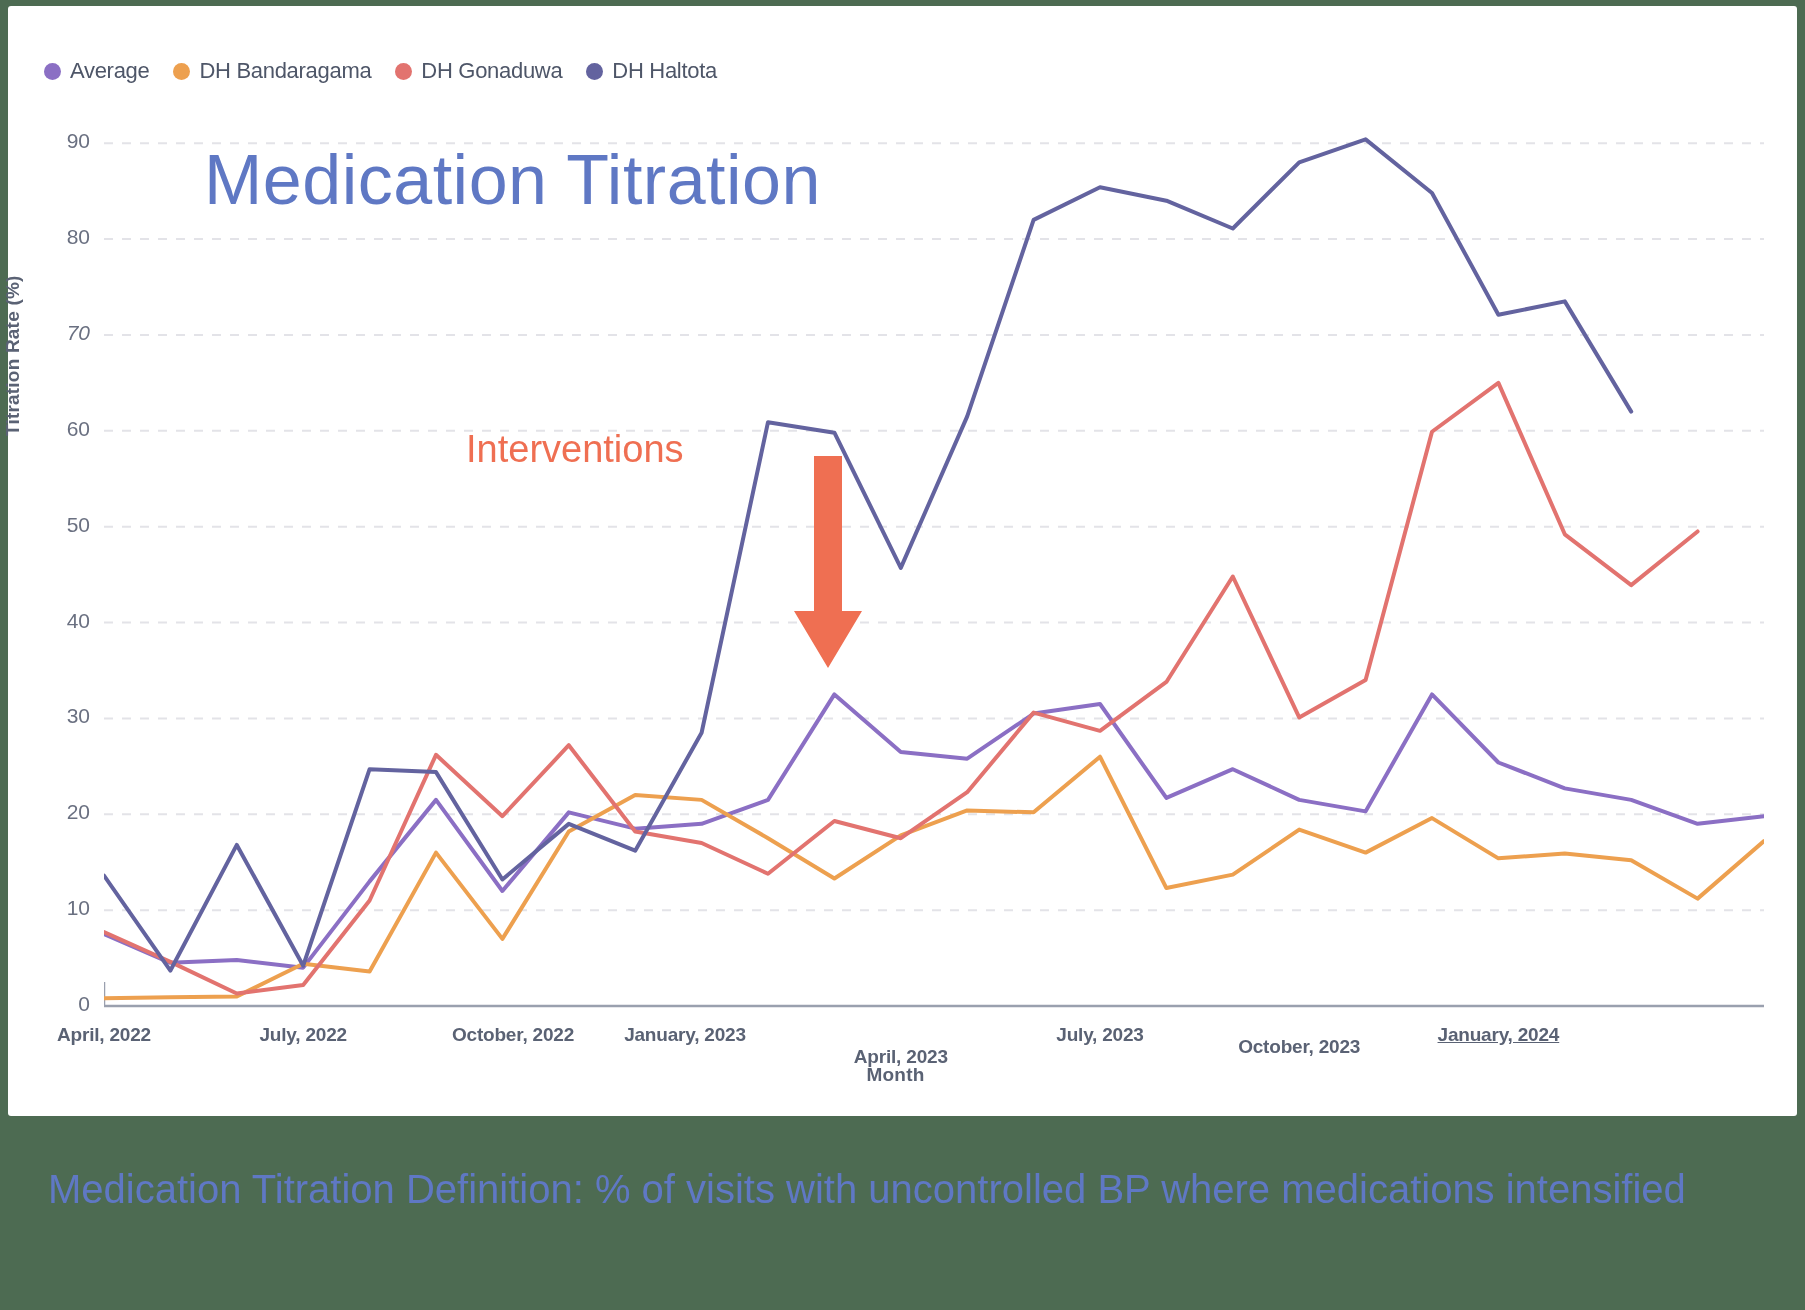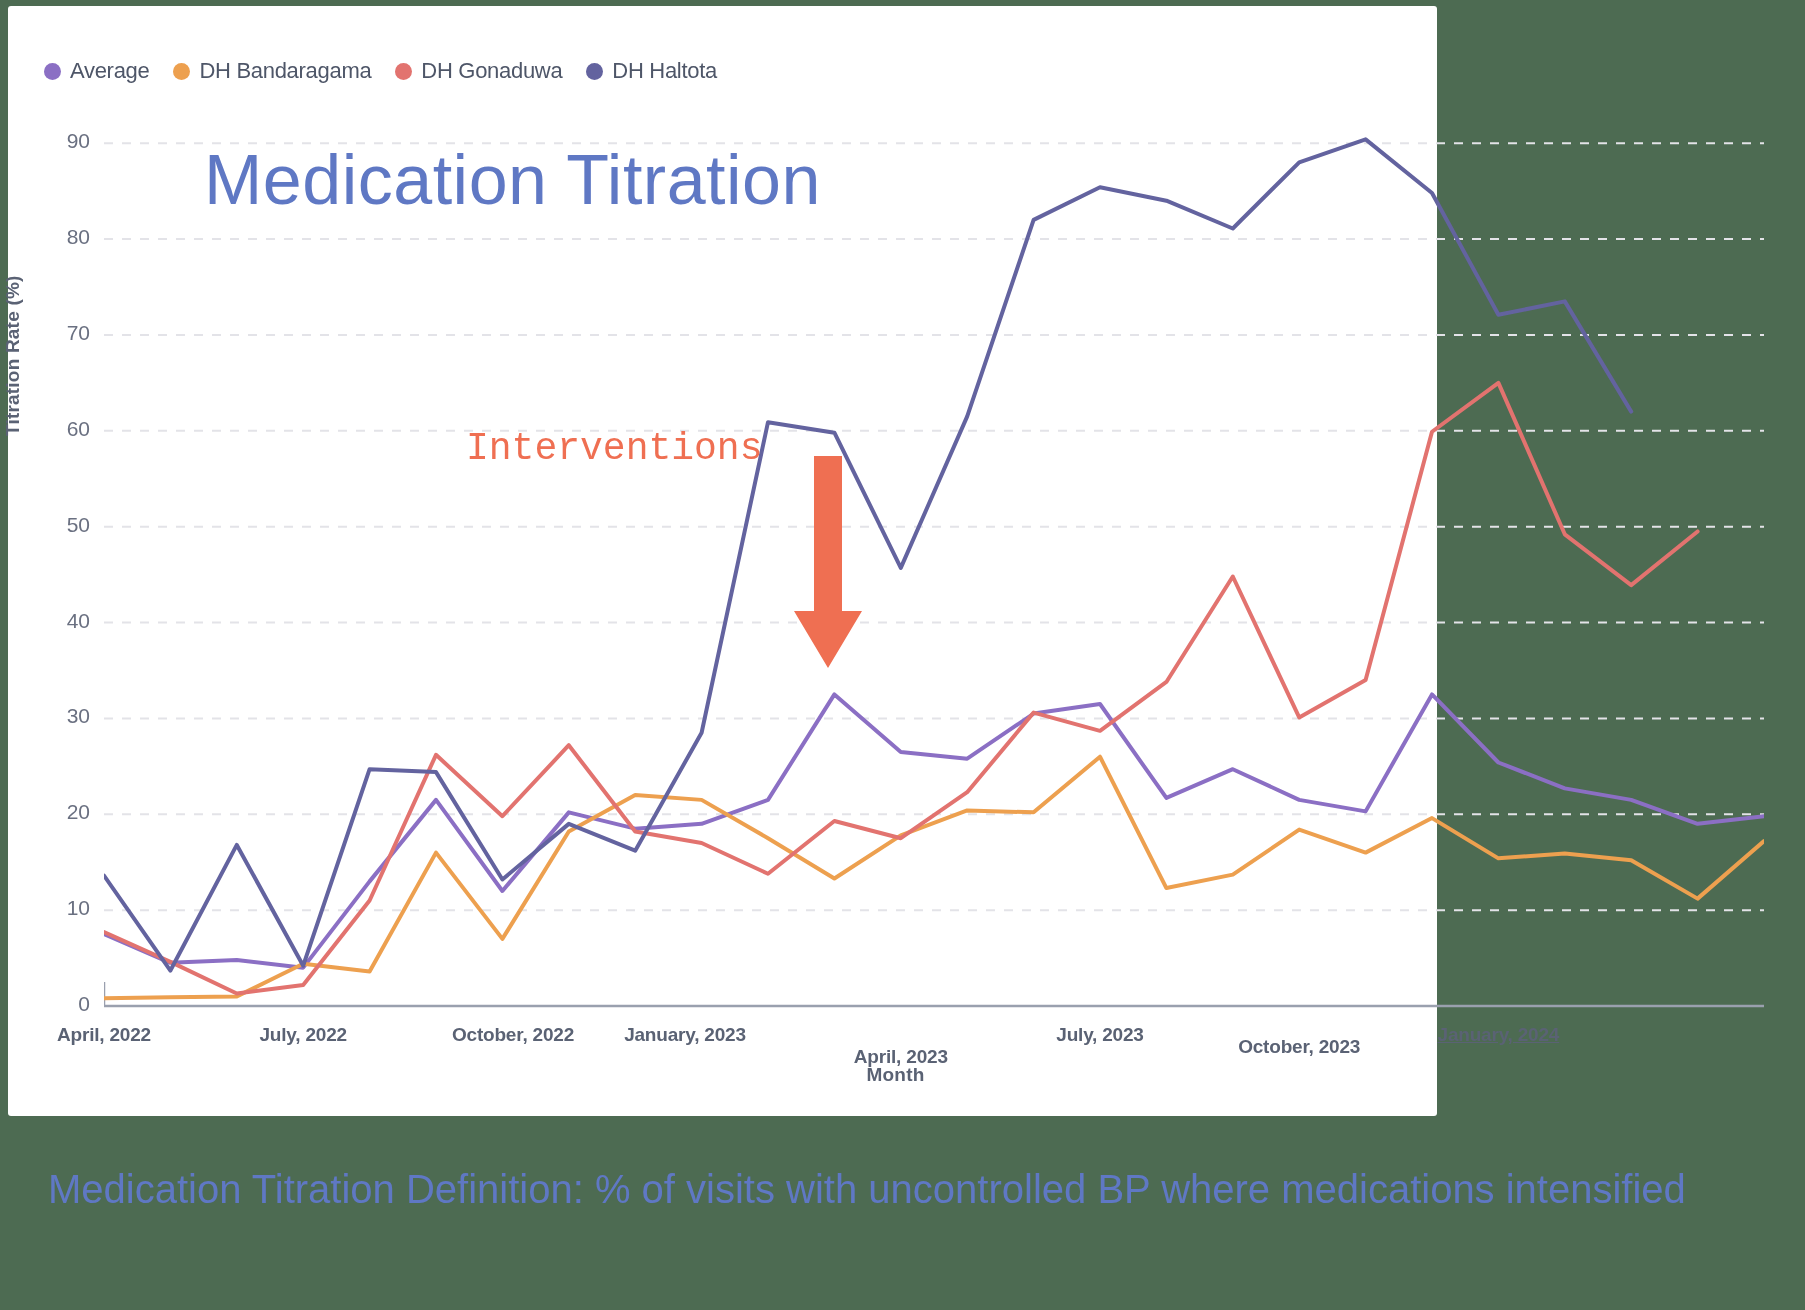--- a/index.html
+++ b/index.html
@@ -7,21 +7,21 @@
     width:1805px;height:1310px;
     background:#4d6b52;
     font-family:"Liberation Sans",sans-serif;
     overflow:hidden;
   }
   #root{position:relative;width:1805px;height:1310px;}
 
   
   .card{
     position:absolute;left:8px;top:6px;
-    width:1429px;height:1110px;
+    width:1789px;height:1110px;
     background:#ffffff;
     border-radius:3px;
   }
 
   
   .legend{
     position:absolute;left:36px;top:52px;
     display:flex;align-items:center;gap:0px;
     height:26px;
   }
@@ -51,21 +51,21 @@
     font-family:"Liberation Sans",sans-serif;
     letter-spacing:0.5px;
     white-space:nowrap;
   }
 
   
   .annot{
     position:absolute;left:458px;top:420px;
     font-size:38px;line-height:46px;
     color:#ef6f52;
-    font-family:Liberation Mono, monospace;
+    font-family:Liberation Sans, sans-serif;
     white-space:nowrap;
   }
 
   
   .ylab{
     position:absolute;
     left:-6px;top:430px;
     transform:rotate(-90deg);
     transform-origin:left top;
     font-size:19px;font-weight:bold;color:#5a6274;
@@ -168,21 +168,21 @@
       <polygon points="26,0 54,0 54,155 74,155 40,212 6,155 26,155" fill="#ef6f52"></polygon>
     </svg>
 
   <div class="ytick" style="left: 22px; top: 986px;">0</div>
       <div class="ytick" style="left: 22px; top: 890.13px;">10</div>
       <div class="ytick" style="left: 22px; top: 794.261px;">20</div>
       <div class="ytick" style="left: 22px; top: 698.391px;">30</div>
       <div class="ytick" style="left: 22px; top: 602.522px;">40</div>
       <div class="ytick" style="left: 22px; top: 506.652px;">50</div>
       <div class="ytick" style="left: 22px; top: 410.783px;">60</div>
-      <div class="ytick" style="left: 22px; top: 314.913px;">70</div>
+      <div class="ytick" style="left: 22px; top: 314.913px; font-style: italic;">70</div>
       <div class="ytick" style="left: 22px; top: 219.043px;">80</div>
       <div class="ytick" style="left: 22px; top: 123.174px;">90</div>
       <div class="xtick" style="width: 220px; left: -14px; top: 1018px;">April, 2022</div>
       <div class="xtick" style="width: 220px; left: 185.2px; top: 1018px;">July, 2022</div>
       <div class="xtick" style="width: 220px; left: 395px; top: 1018px;">October, 2022</div>
       <div class="xtick" style="width: 220px; left: 567px; top: 1018px;">January, 2023</div>
       <div class="xtick" style="width: 220px; left: 782.8px; top: 1018px; margin-top: 22px;">April, 2023</div>
       <div class="xtick" style="width: 220px; left: 982px; top: 1018px;">July, 2023</div>
       <div class="xtick" style="width: 220px; left: 1181.2px; top: 1018px; margin-top: 12px;">October, 2023</div>
       <div class="xtick" style="width: 220px; left: 1380.4px; top: 1018px; text-decoration: underline;">January, 2024</div>

